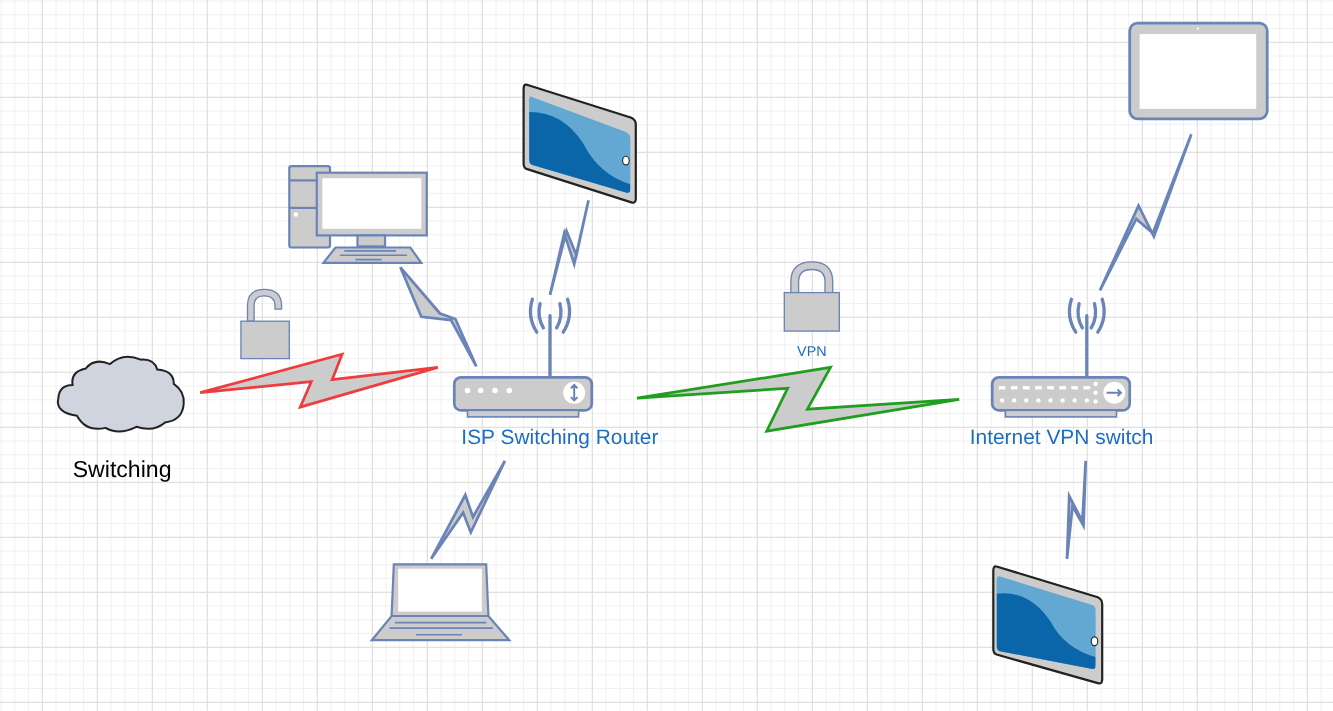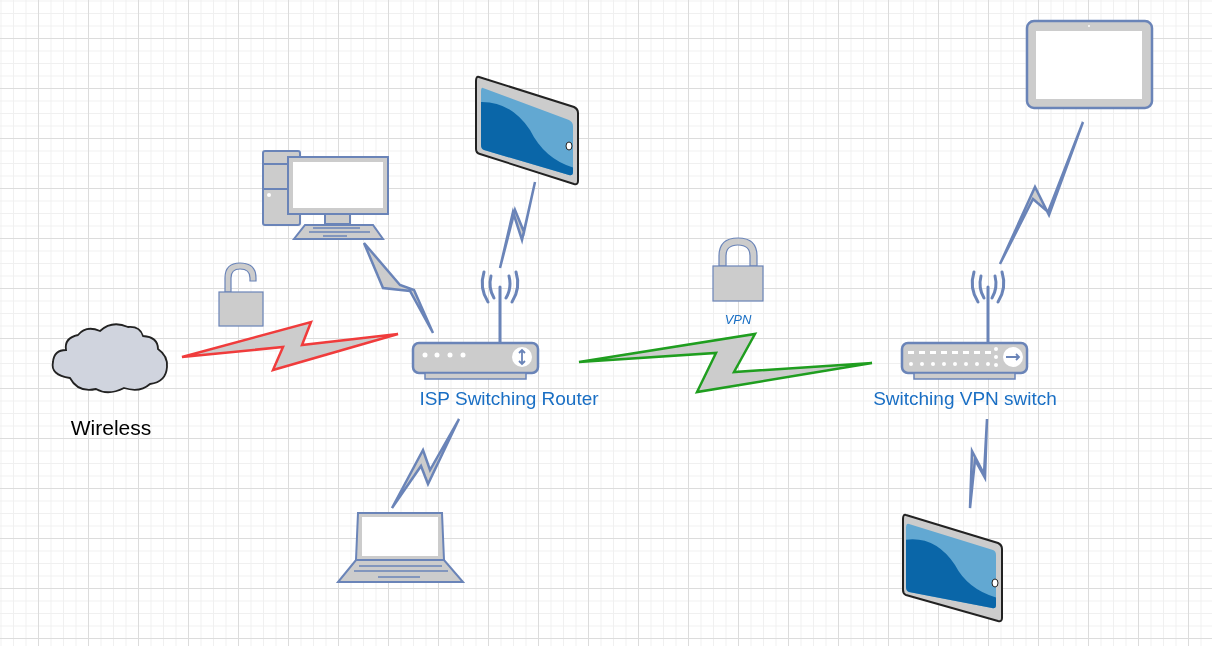--- a/index.html
+++ b/index.html
@@ -16,21 +16,21 @@
     font-family: "Liberation Sans", sans-serif;
   }
   #canvas { position: absolute; left: 0; top: 0; }
   .label {
     position: absolute; white-space: nowrap; transform: translateX(-50%);
     font-family: "Liberation Sans", sans-serif;
   }
   .lbl-internet { left: 111px; top: 416px; font-size: 21px; color: #000; }
   .lbl-isp { left: 476px; top: 388px; font-size: 19px; color: #1a6fc4; margin-left: 33px; }
   .lbl-wvpn { left: 965px; top: 388px; font-size: 19px; color: #1a6fc4; }
-  .lbl-vpn { left: 738px; top: 312px; font-size: 13px; color: #1a6fc4; font-style: italic; }
+  .lbl-vpn { left: 738px; top: 312px; font-size: 13px; color: #1a6fc4; }
 </style>
 </head>
 <body>
 
 <svg id="canvas" width="1212" height="646" viewBox="0 0 1212 646">
   <defs>
     <clipPath id="tabClipA">
         <path d="M483 88 L569 120 Q573 122 573 126 L573 172 Q573 176 569 175 L484 150 Q481 149 481 145 L481 92 Q481 87 483 88 Z"></path>
       </clipPath>
     <clipPath id="tabClipB">
@@ -164,16 +164,16 @@
   </g>
 
   <g>
     <path d="M906 515 L998 543 Q1002 545 1002 549 L1002 618 Q1002 622 998 621 L906 595 Q903 594 903 590 L903 519 Q903 514 906 515 Z" fill="#cccccc" stroke="#222" stroke-width="2"></path>
     <path d="M909 524 L993 550 Q996 551 996 555 L996 605 Q996 609 992 608 L909 592 Q906 591 906 587 L906 528 Q906 523 909 524 Z" fill="#62a8d2"></path>
     <path clip-path="url(#tabClipB)" d="M904 540 Q935 535 955 565 Q968 590 998 598 L998 615 L904 615 Z" fill="#0a66a8"></path>
     <ellipse cx="995" cy="583" rx="3" ry="4" fill="#fff" stroke="#222" stroke-width="1"></ellipse>
   </g>
 </svg>
 
-<div class="label lbl-internet">Wireless</div>
+<div class="label lbl-internet">Switching</div>
 <div class="label lbl-isp">ISP Switching Router</div>
-<div class="label lbl-wvpn">Switching VPN switch</div>
+<div class="label lbl-wvpn">Internet VPN switch</div>
 <div class="label lbl-vpn">VPN</div>
 
 </body></html>

